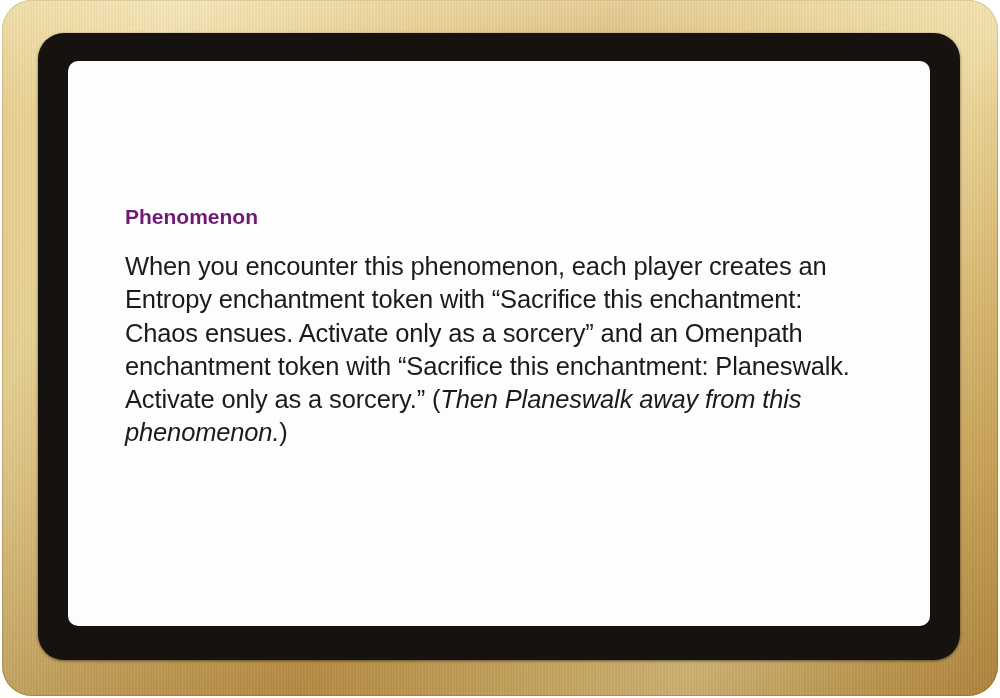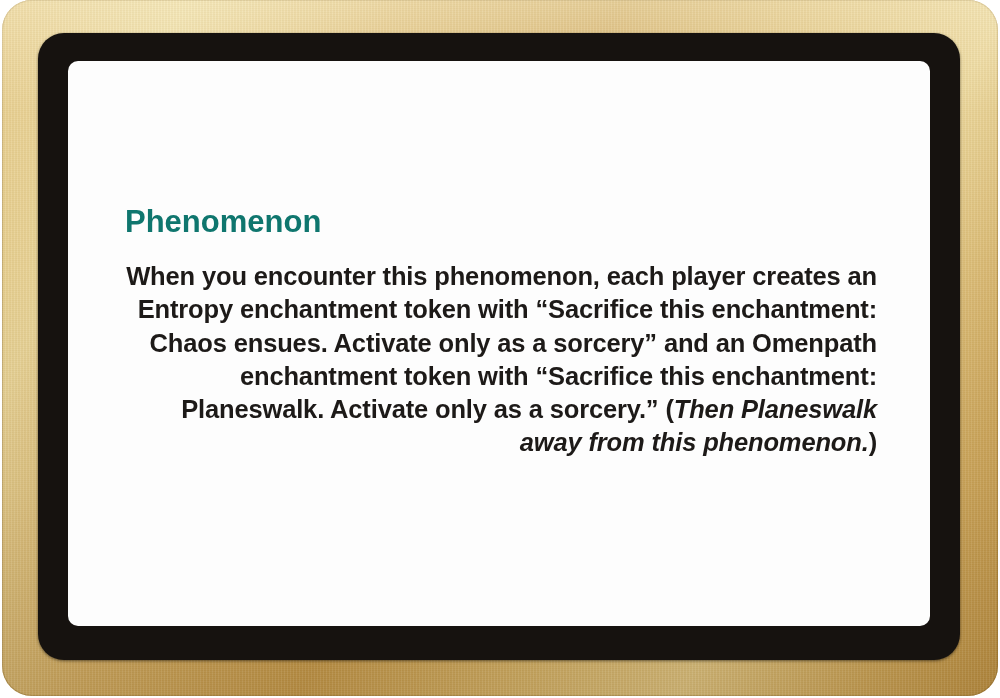--- a/index.html
+++ b/index.html
@@ -101,35 +101,35 @@
   .card-title {
     font-size: 31px;
     font-weight: bold;
     letter-spacing: -0.2px;
     color: #26221f;
     line-height: 1.0;
     margin: 0 0 0 0;
     white-space: nowrap;
   }
   .card-type-line {
-    font-size: 31px;
+    font-size: 21px;
     font-weight: bold;
-    color: #0f766e;
+    color: #701a75;
     line-height: 1.0;
     margin: 27px 0 0 0;
     white-space: nowrap;
   }
   .card-rules-text {
     font-size: 25.5px;
-    font-weight: bold;
+    font-weight: normal;
     color: #1d1a18;
     line-height: 1.305;
     margin: 23px 0 0 0;
     letter-spacing: -0.15px;
-    text-align: right;
+    text-align: left;
   }
   .reminder-text {
     font-style: italic;
   }
 </style>
 </head>
 <body>
 
 <div id="card-scan">
 

